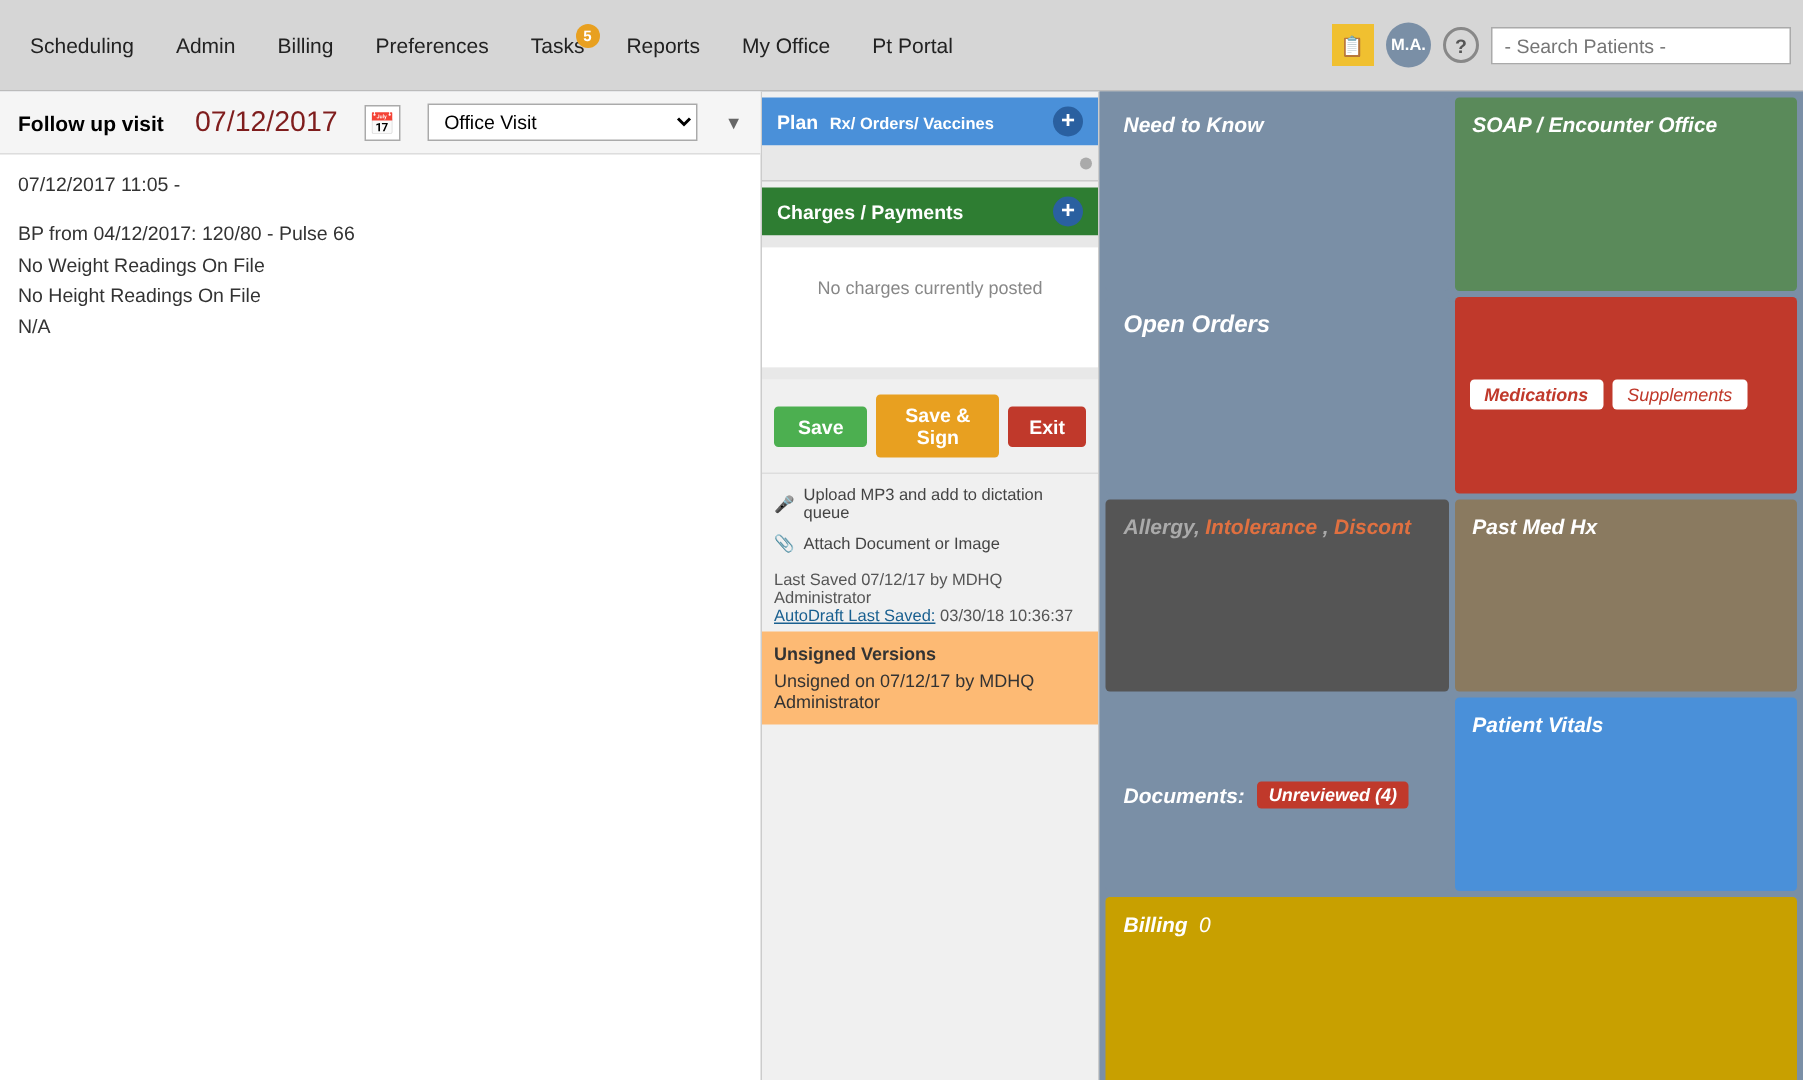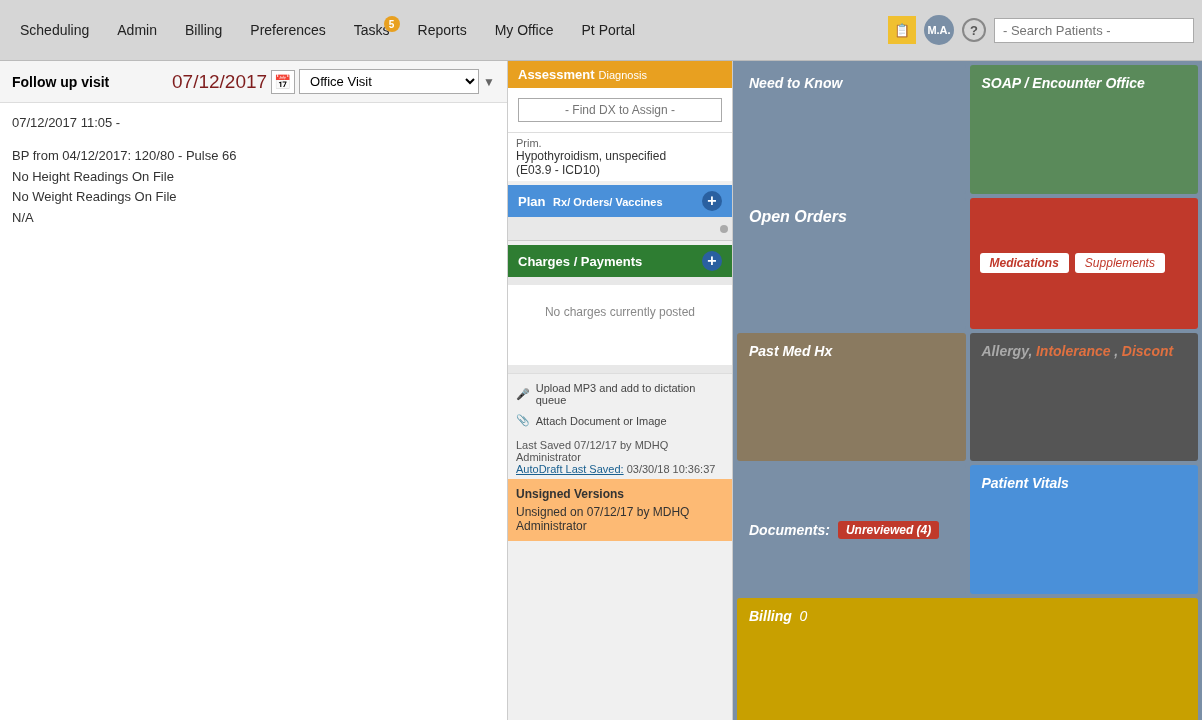--- a/index.html
+++ b/index.html
@@ -104,21 +104,21 @@
       flex-direction: column;
       border-right: 1px solid #ccc;
     }
 
     
     .visit-header {
       display: flex;
       align-items: center;
       padding: 8px 12px;
       border-bottom: 1px solid #ddd;
-      gap: 4px;
+      gap: 18px;
       background: #f5f5f5;
     }
     .visit-title {
       font-weight: bold;
       font-size: 14px;
       flex: 1;
     }
     .date-field {
       font-size: 19px;
       color: #7f1d1d;
@@ -403,42 +403,28 @@
       <div class="date-field">07/12/2017</div>
       <div class="calendar-btn">📅</div>
       <select class="visit-type-select">
         <option>Office Visit</option>
       </select>
       <span style="font-size:12px; color:#666;">▼</span>
     </div>
     <div class="visit-notes">
       <div>07/12/2017 11:05 -</div>
       <div style="margin-top:12px;">BP from 04/12/2017:  120/80 - Pulse 66</div>
+      <div>No Weight Readings On File</div>
       <div>No Height Readings On File</div>
-      <div>No Weight Readings On File</div>
       <div>N/A</div>
     </div>
   </div>
 
   <div id="middle-panel">
 
-    <div>
-      <div class="assessment-header">
-        <span>Assessment</span>
-        <span class="assessment-sub">Diagnosis</span>
-      </div>
-      <div style="padding:4px; background:white;">
-        <input class="find-dx-input" type="text" placeholder="- Find DX to Assign -" style="">
-      </div>
-      <div class="dx-item" style="background:white; padding: 4px 8px;">
-        <div class="dx-label">Prim.</div>
-        <div class="dx-code">Hypothyroidism, unspecified</div>
-        <div class="dx-code">(E03.9 - ICD10)</div>
-      </div>
-    </div>
 
     <div>
       <div class="plan-header">
         <div>
           <span>Plan</span>
           <span style="font-size:11px; margin-left:4px;">Rx/ Orders/ Vaccines</span>
         </div>
         <div class="add-btn">+</div>
       </div>
       <div style="height:24px; background:#e8e8e8; border-bottom:1px solid #ccc; display:flex; align-items:center; justify-content:flex-end; padding-right:4px;">
@@ -449,20 +435,25 @@
     <div>
       <div class="charges-header">
         <span>Charges / Payments</span>
         <div class="add-btn">+</div>
       </div>
       <div style="height:8px; background:#e8e8e8;"></div>
       <div class="charges-body">No charges currently posted</div>
       <div style="height:8px; background:#e8e8e8;"></div>
     </div>
 
+    <div class="action-btns">
+      <button class="btn-save">Save</button>
+      <button class="btn-save-sign">Save &amp; Sign</button>
+      <button class="btn-exit">Exit</button>
+    </div>
 
     <div class="extra-actions">
       <div class="action-row">
         <span>🎤</span>
         <span>Upload MP3 and add to dictation queue</span>
       </div>
       <div class="action-row" style="margin-top:4px;">
         <span>📎</span>
         <span>Attach Document or Image</span>
       </div>
@@ -495,31 +486,31 @@
 
     <div style="background:#7a8fa6; border-radius:3px; padding:10px 12px;">
       <span style="font-size:16px; font-weight:bold; color:white;">Open Orders</span>
     </div>
 
     <div style="background:#c0392b; border-radius:3px; padding:8px 10px; display:flex; gap:6px; align-items:center;">
       <span class="med-tag">Medications</span>
       <span class="supp-tag">Supplements</span>
     </div>
 
-    <div style="background:#8a7a60; border-radius:3px; padding:10px 12px;">
-      <span style="font-size:14px; font-weight:bold; color:white;">Past Med Hx</span>
-    </div>
-
     <div style="background:#555; border-radius:3px; padding:10px 12px;">
       <span style="font-size:14px; font-weight:bold; color:#aaa;">Allergy,</span>
       <span style="font-size:14px; font-weight:bold; color:#e07040;">Intolerance</span>
       <span style="font-size:14px; font-weight:bold; color:#aaa;">,</span>
       <span style="font-size:14px; font-weight:bold; color:#e07040;">Discont</span>
     </div>
 
+    <div style="background:#8a7a60; border-radius:3px; padding:10px 12px;">
+      <span style="font-size:14px; font-weight:bold; color:white;">Past Med Hx</span>
+    </div>
+
     <div style="background:#7a8fa6; border-radius:3px; padding:8px 12px; display:flex; align-items:center; gap:8px;">
       <span style="font-size:14px; font-weight:bold; color:white;">Documents:</span>
       <span class="unreviewed-badge">Unreviewed (4)</span>
     </div>
 
     <div style="background:#4a90d9; border-radius:3px; padding:10px 12px;">
       <span style="font-size:14px; font-weight:bold; color:white;">Patient Vitals</span>
     </div>
 
     <div style="background:#c8a000; border-radius:3px; padding:10px 12px; grid-column: span 2;">

